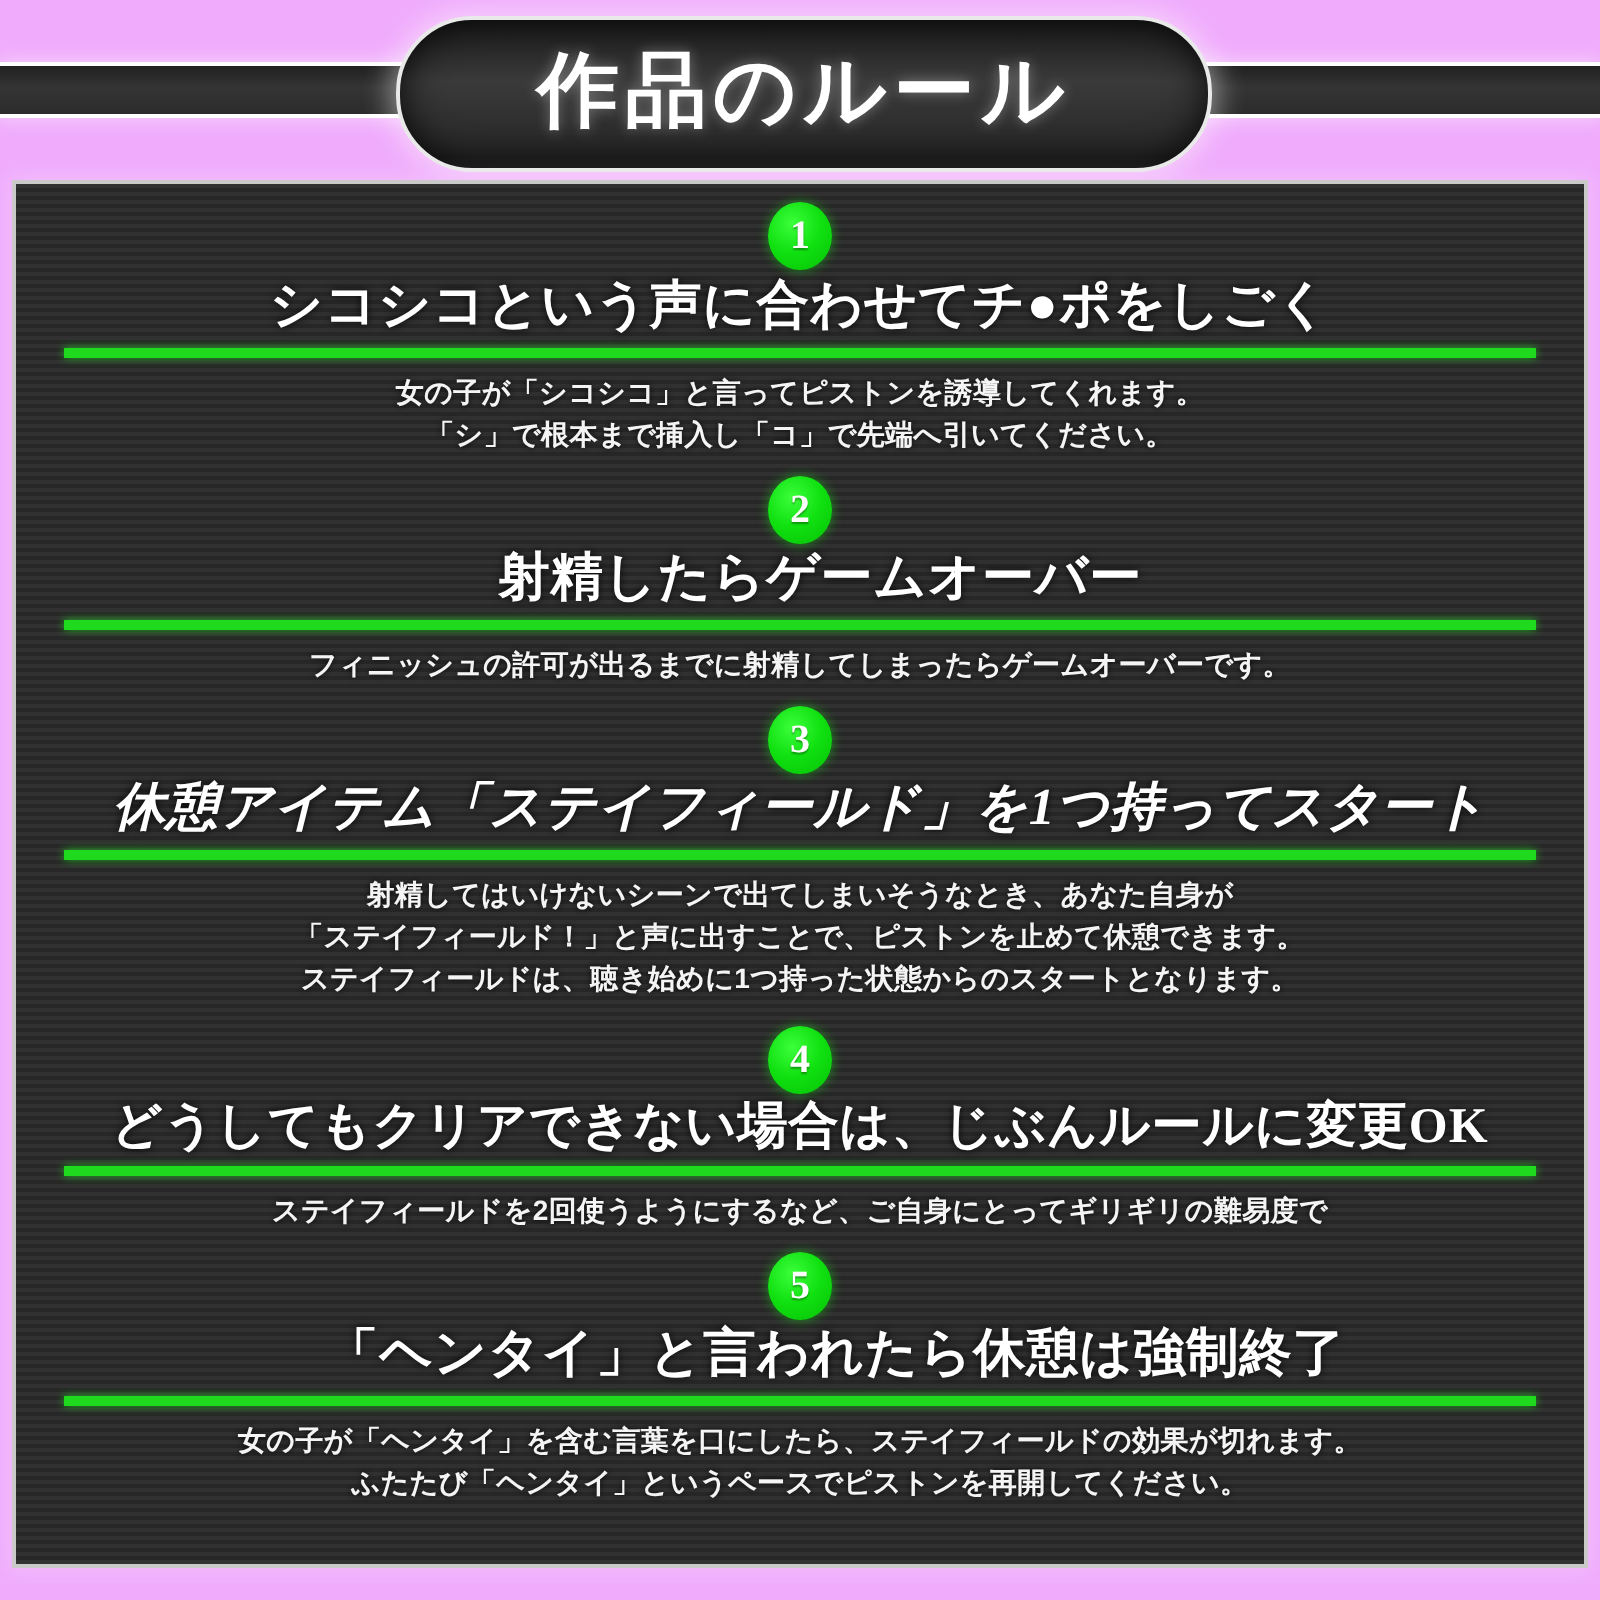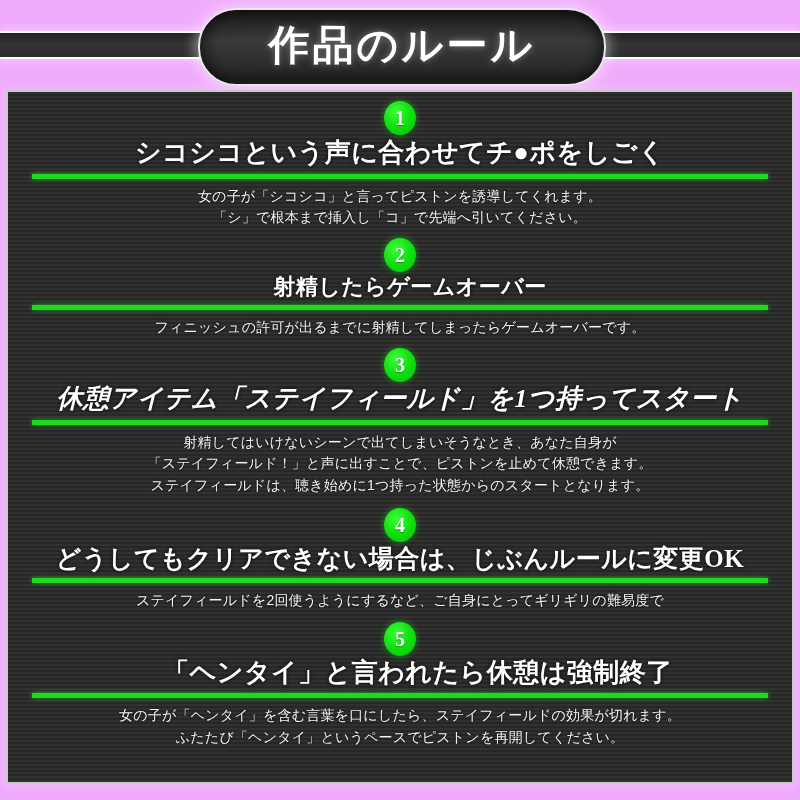--- a/index.html
+++ b/index.html
@@ -141,33 +141,33 @@
     height: 5px;
     margin: 1px auto 0 auto;
     background: #1fd91f;
     box-shadow: 0 0 5px rgba(31, 217, 31, 0.75);
   }
 
   .rule-body {
     font-family: "Liberation Sans", "DejaVu Sans", sans-serif;
     color: #f4f4f4;
     font-size: 14px;
-    font-weight: normal;
+    font-weight: bold;
     line-height: 1.52;
     padding: 7px 10px 2px 10px;
     letter-spacing: 0.2px;
     text-shadow: 0 0 3px rgba(0,0,0,0.85);
   }
 
   .rule-body .line { display: block; white-space: nowrap; }
 
   
   .rule.r1 .badge-row { height: 40px; padding-top: 4px; }
   .rule.r1 .rule-head { font-size: 26px; }
-  .rule.r2 .rule-head { font-size: 22px; padding-left: 24px; }
+  .rule.r2 .rule-head { font-size: 26px; padding-left: 24px; }
   .rule.r3 .rule-head { font-size: 26px; font-style: italic; }
   .rule.r4 .rule-head { font-size: 25px; }
   .rule.r5 .rule-head { font-size: 26px; margin-left: 36px; }
 
   .rule.r2 .badge-row { padding-top: 6px; }
   .rule.r3 .badge-row { padding-top: 6px; }
   .rule.r4 .badge-row { padding-top: 8px; }
   .rule.r5 .badge-row { padding-top: 6px; }
 </style>
 </head>

